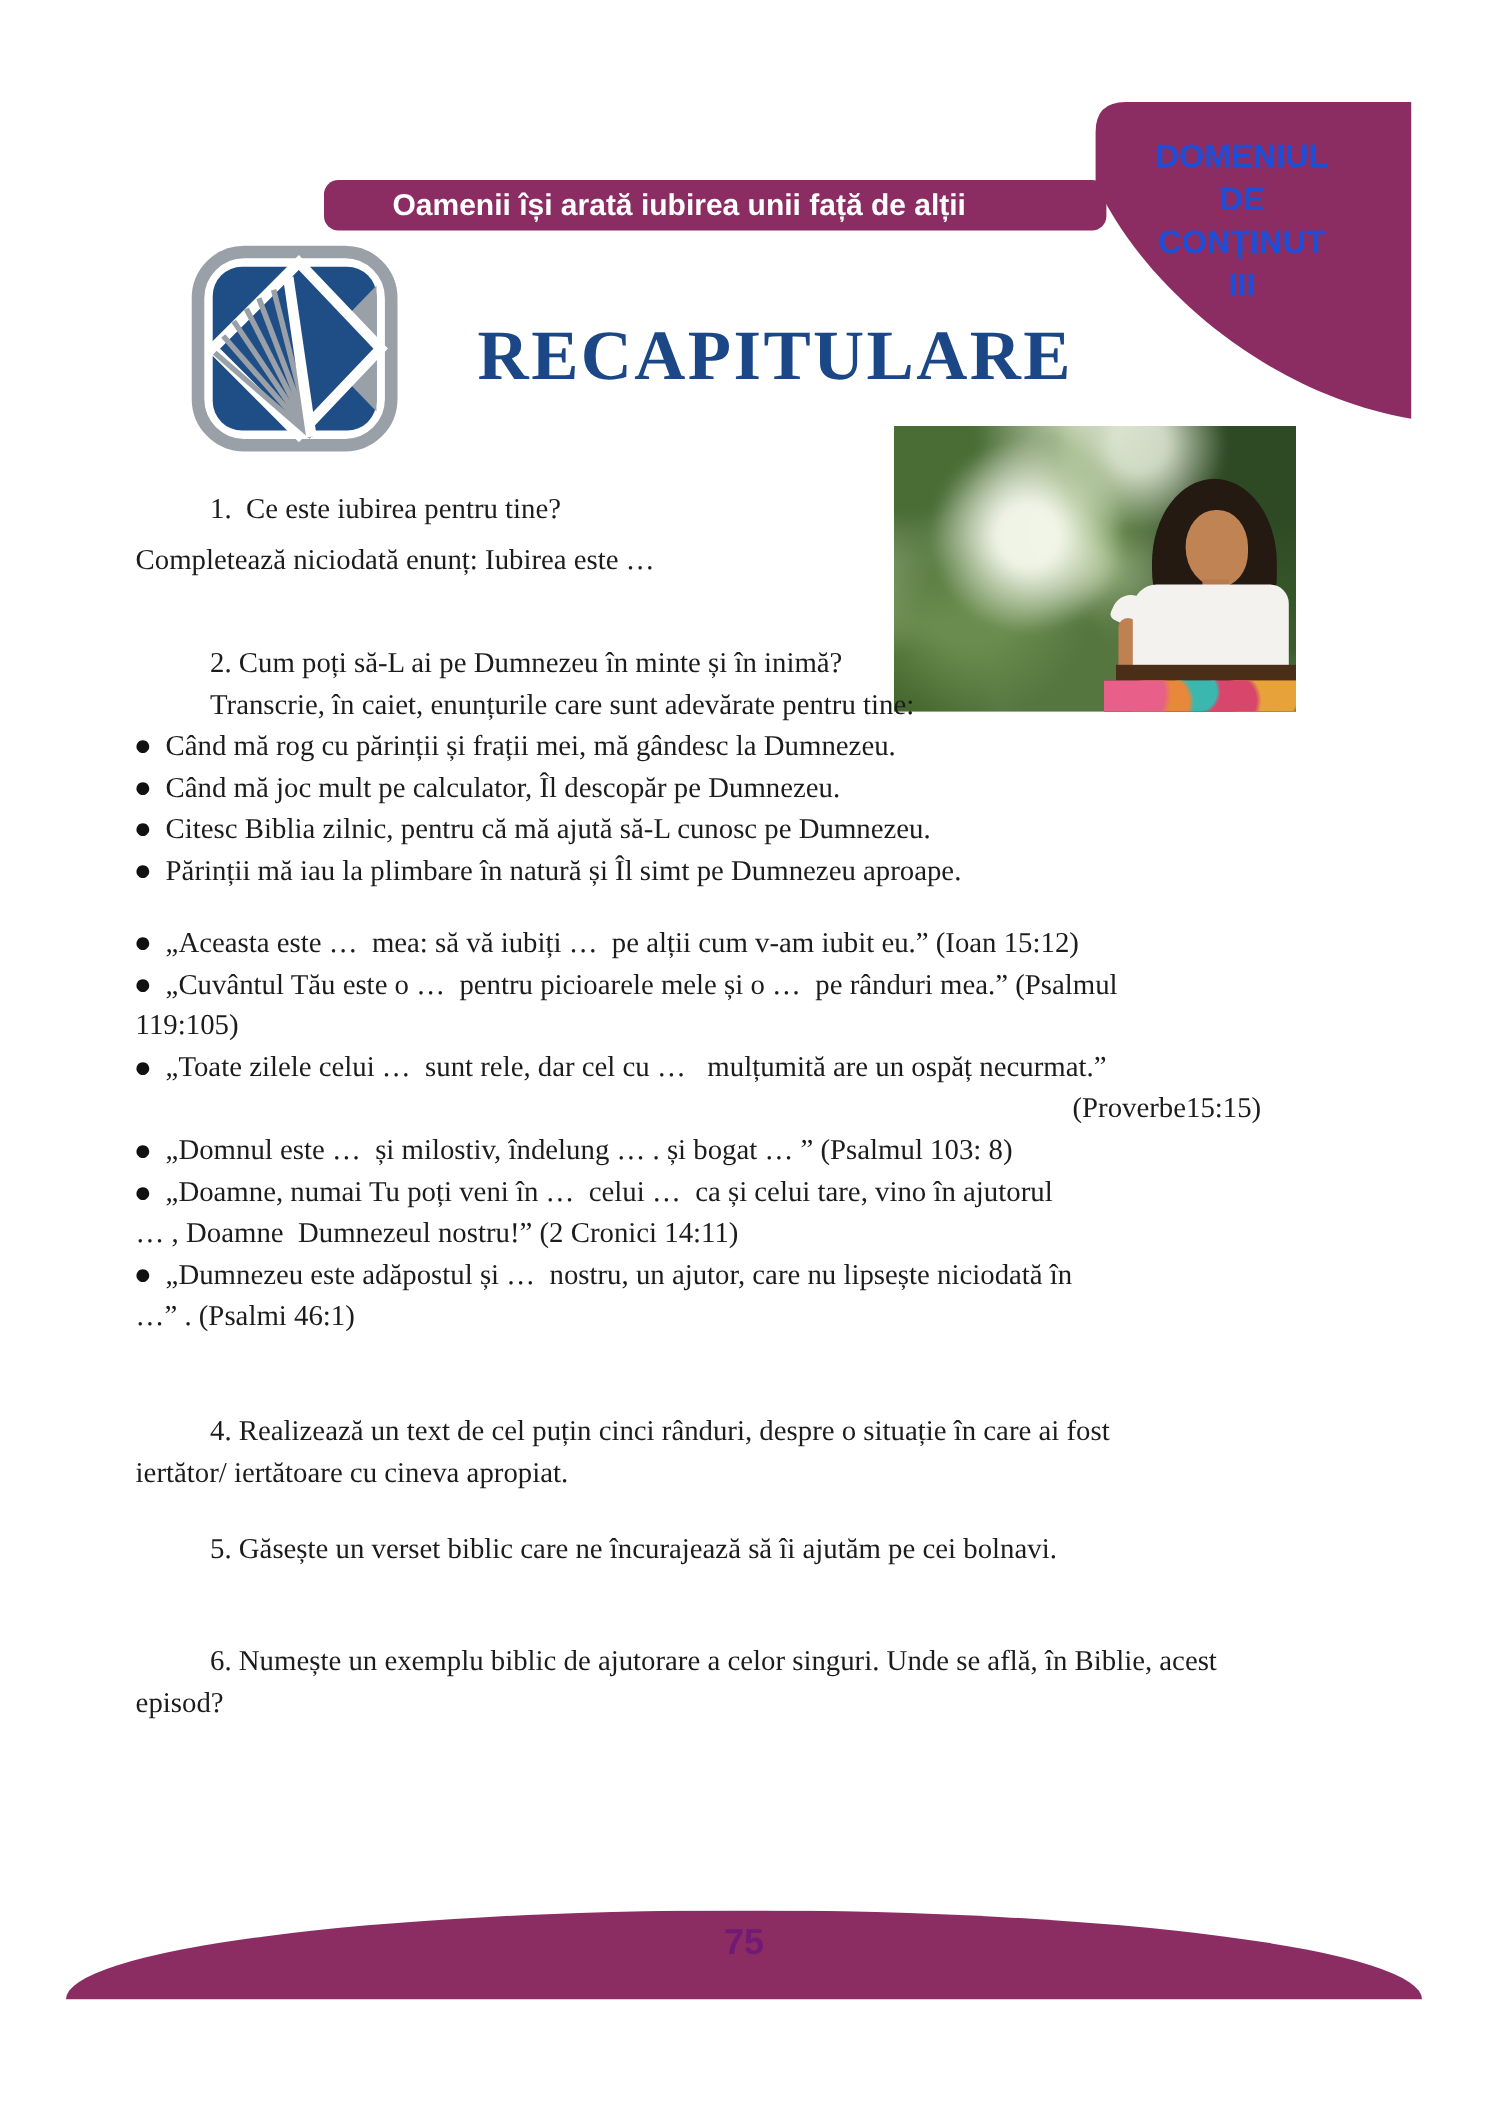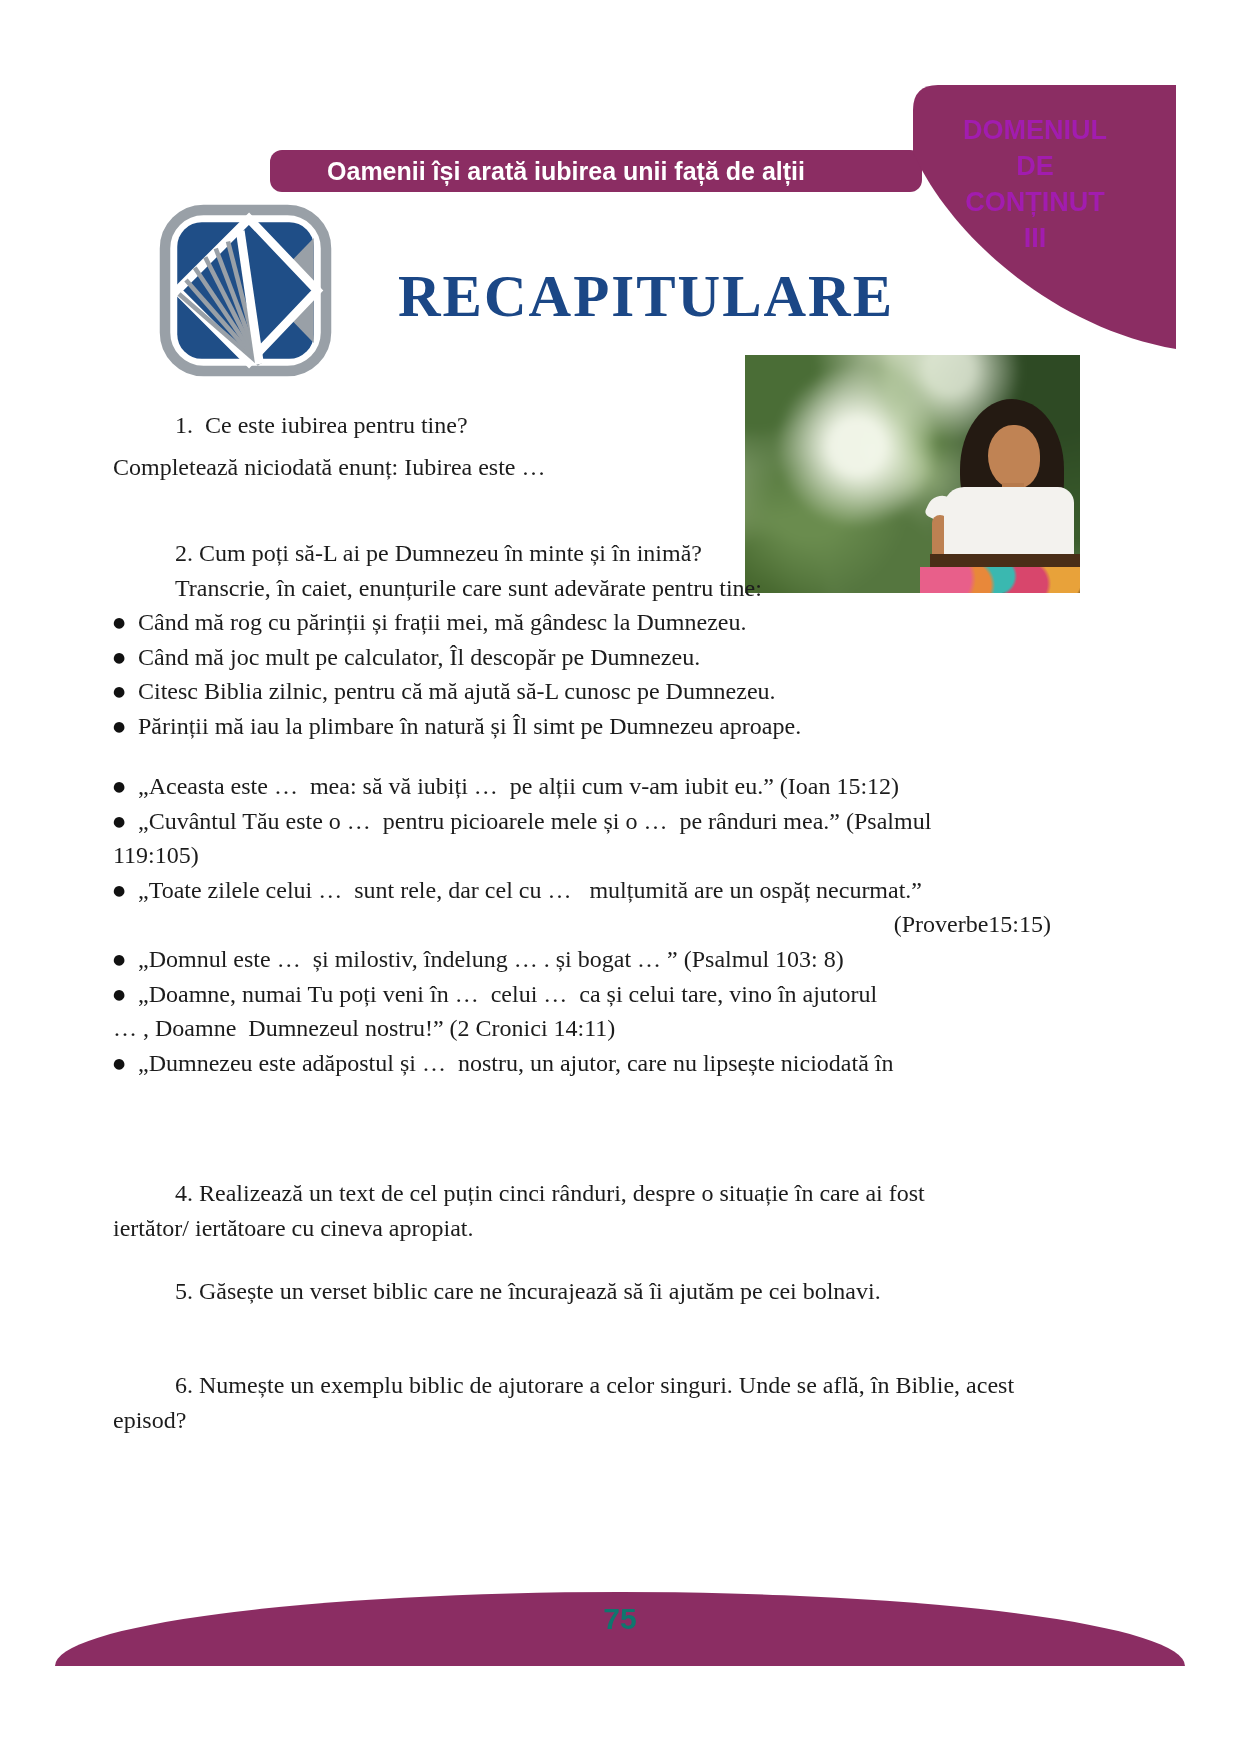--- a/index.html
+++ b/index.html
@@ -21,21 +21,21 @@
     display:flex;align-items:center;justify-content:center;
     padding-right:60px;
   }
   .lesson-banner span{
     color:#fff;font-family:"Liberation Sans",sans-serif;
     font-weight:bold;font-size:25px;white-space:pre;
   }
   .corner-shape{position:absolute;left:900px;top:82px;width:285px;height:270px;}
   .domain-badge{
     position:absolute;left:935px;top:112px;width:200px;text-align:center;
-    color:#a21caf;font-family:"Liberation Sans",sans-serif;font-weight:bold;
+    color:#1d4ed8;font-family:"Liberation Sans",sans-serif;font-weight:bold;
     font-size:27px;line-height:36px;
   }
   
   .logo{position:absolute;left:158px;top:203px;width:175px;height:175px;}
   .section-title{
     position:absolute;left:398px;top:262px;
     color:var(--title-blue);font-family:"Liberation Serif",serif;
     font-weight:bold;font-size:59px;letter-spacing:2px;white-space:pre;
   }
   
@@ -90,21 +90,21 @@
   #q2{top:536px;}
   #q3{top:769px;}
   #q4{top:1176px;}
   #q5{top:1274px;}
   #q6{top:1340px;margin-top:28px;}
   
   .footer-wrap{position:absolute;left:55px;top:1592px;width:1130px;height:74px;overflow:hidden;}
   .footer-ellipse{position:absolute;left:0;top:0;width:1130px;height:148px;
     border-radius:50%;background:var(--purple);}
   .page-number{position:absolute;left:0;top:10px;width:1130px;text-align:center;
-    color:#0f766e;font-family:"Liberation Sans",sans-serif;font-weight:bold;font-size:30px;}
+    color:#701a75;font-family:"Liberation Sans",sans-serif;font-weight:bold;font-size:30px;}
 </style>
 </head>
 <body>
 
 <div class="page">
 
   <div class="lesson-banner">
     <span>Oamenii își arată iubirea unii față de alții</span>
   </div>
 
@@ -195,20 +195,21 @@
     </div>
     <div class="bullet-row">
       <span class="dot">●</span>
       <span class="line">„Doamne, numai Tu poți veni în …  celui …  ca și celui tare, vino în ajutorul</span>
     </div>
     <div class="line">… , Doamne  Dumnezeul nostru!” (2 Cronici 14:11)</div>
     <div class="bullet-row">
       <span class="dot">●</span>
       <span class="line">„Dumnezeu este adăpostul și …  nostru, un ajutor, care nu lipsește niciodată în</span>
     </div>
+    <div class="line">…” . (Psalmi 46:1)</div>
   </div>
 
   <div class="tblock" id="q4">
     <div class="line indent">4. Realizează un text de cel puțin cinci rânduri, despre o situație în care ai fost</div>
     <div class="line">iertător/ iertătoare cu cineva apropiat.</div>
   </div>
 
   <div class="tblock" id="q5">
     <div class="line indent">5. Găsește un verset biblic care ne încurajează să îi ajutăm pe cei bolnavi.</div>
   </div>

